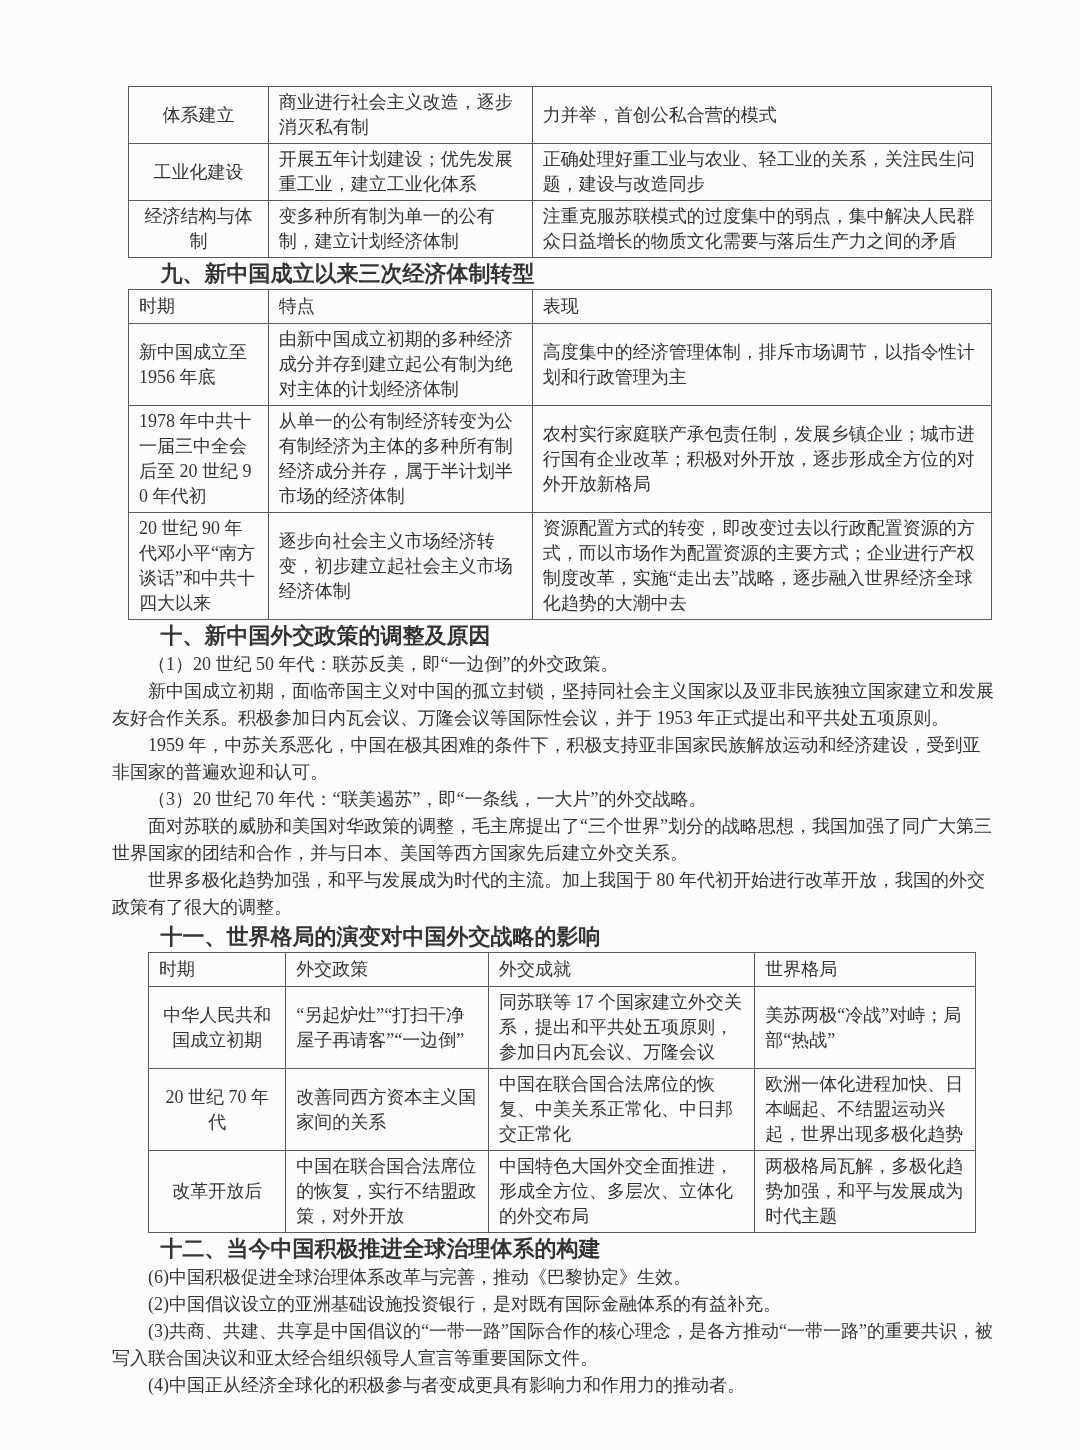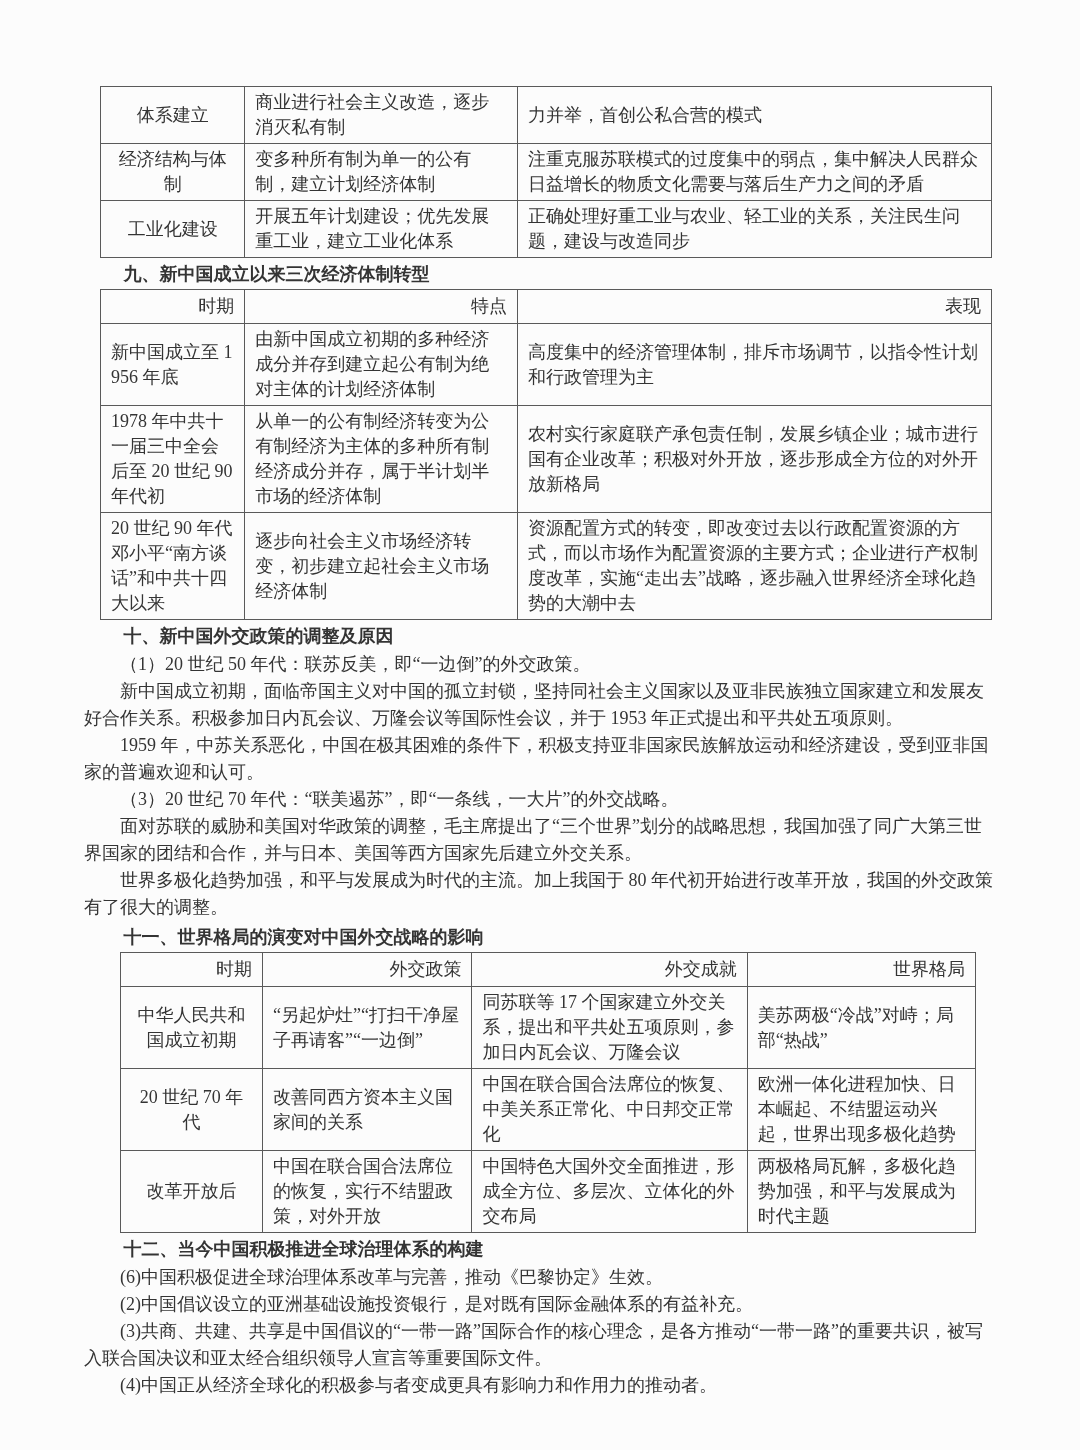--- a/index.html
+++ b/index.html
@@ -9,46 +9,46 @@
   }
   html,body{margin:0;padding:0;}
   body{
     width:1080px;height:1450px;
     background:var(--bg);
     font-family:"Liberation Serif","DejaVu Serif",serif;
   }
   .page{
     box-sizing:border-box;
     width:1080px;height:1450px;
-    padding:86px 84px 0 84px;
+    padding:86px 84px 0 112px;
     color:var(--text);
     font-size:18px;
     overflow:hidden;
   }
   table{border-collapse:collapse;table-layout:fixed;}
   .tbl{
     width:calc(100% - 20px);
     margin-left:16px;
     border:1px solid var(--border);
   }
   .tbl td{
     border:1px solid var(--border);
     padding:3px 10px;
     line-height:25px;
     vertical-align:middle;
     word-break:break-all;
   }
-  .tbl .hd td{text-align:right;padding:4px 10px;font-family:Liberation Serif, serif;}
+  .tbl .hd td{text-align:left;padding:4px 10px;font-family:Liberation Serif, serif;}
   .tc{text-align:center;}
   .tbl4{
     width:calc(100% - 56px);
     margin-left:36px;
   }
   h2{
-    font-size:18px;
+    font-size:22px;
     font-weight:bold;
     margin:0;
     padding:2px 0 1px 0;
     line-height:28px;
     text-indent:2.2em;
   }
   p.para{
     margin:0;
     line-height:27px;
     text-indent:2em;
@@ -66,28 +66,28 @@
         <col style="width:30.6%">
         <col style="width:53.2%">
       </colgroup>
     <tbody>
       <tr>
         <td class="tc">体系建立</td>
         <td>商业进行社会主义改造，逐步消灭私有制</td>
         <td>力并举，首创公私合营的模式</td>
       </tr>
       <tr>
+        <td class="tc">工业化建设</td>
+        <td>开展五年计划建设；优先发展重工业，建立工业化体系</td>
+        <td>正确处理好重工业与农业、轻工业的关系，关注民生问题，建设与改造同步</td>
+      </tr>
+      <tr>
         <td class="tc">经济结构与体制</td>
         <td>变多种所有制为单一的公有制，建立计划经济体制</td>
         <td>注重克服苏联模式的过度集中的弱点，集中解决人民群众日益增长的物质文化需要与落后生产力之间的矛盾</td>
-      </tr>
-      <tr>
-        <td class="tc">工业化建设</td>
-        <td>开展五年计划建设；优先发展重工业，建立工业化体系</td>
-        <td>正确处理好重工业与农业、轻工业的关系，关注民生问题，建设与改造同步</td>
       </tr>
     </tbody>
   </table>
 
   <h2>九、新中国成立以来三次经济体制转型</h2>
   <table class="tbl">
     <colgroup>
         <col style="width:16.2%">
         <col style="width:30.6%">
         <col style="width:53.2%">

